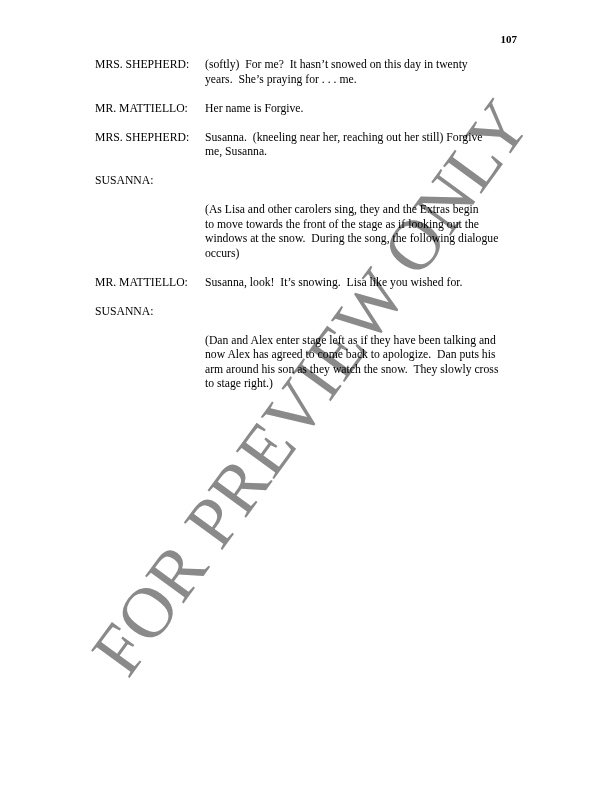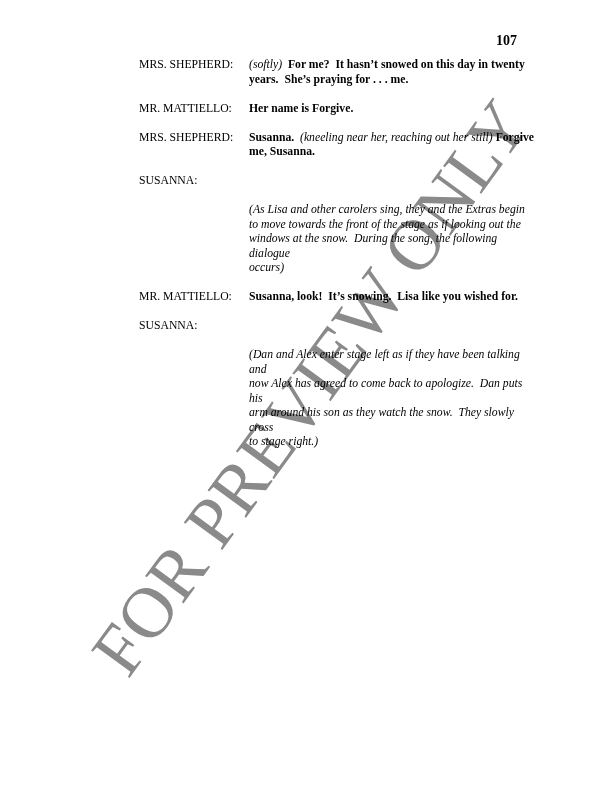--- a/index.html
+++ b/index.html
@@ -31,21 +31,21 @@
     font-weight: normal;
     color: #8a8a8a;
     white-space: nowrap;
     z-index: 1;
     user-select: none;
   }
   .page-number {
     position: absolute;
     top: 33px;
     right: 95px;
-    font-size: 14px;
+    font-size: 11px;
     font-weight: bold;
     z-index: 2;
   }
   .content {
     position: absolute;
     left: 95px;
     top: 58px;
     width: 440px;
     z-index: 2;
     font-size: 11.7px;
@@ -53,28 +53,27 @@
   }
   .block {
     display: flex;
     flex-direction: row;
     align-items: flex-start;
     margin-bottom: 14.5px;
   }
   .speaker {
     flex: 0 0 110px;
     width: 110px;
-    margin-left: 44px;
   }
   .dialogue {
     flex: 1 1 auto;
     white-space: pre-wrap;
   }
-  .italic { font-style: italic; }
-  .bold { font-weight: bold; }
+  .italic { }
+  .bold { font-weight: normal; }
 </style>
 </head>
 <body>
 
 <div class="page">
   <div class="watermark">FOR PREVIEW ONLY</div>
   <div class="page-number">107</div>
   <div class="content">
       <div class="block">
         <div class="speaker">MRS. SHEPHERD:</div>

